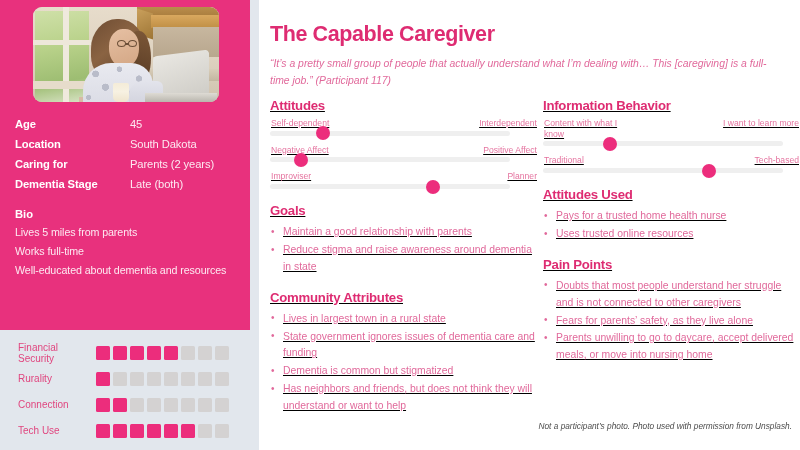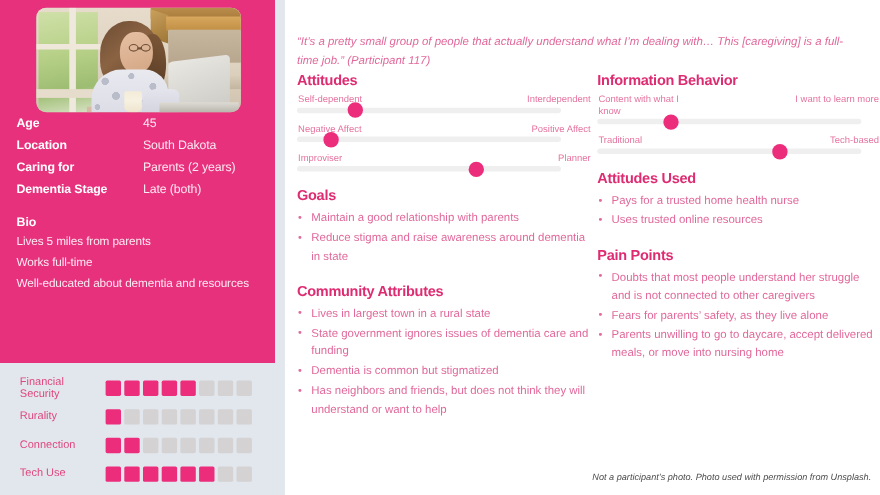--- a/index.html
+++ b/index.html
@@ -107,21 +107,21 @@
   .ph-lap-base { left: 112px; top: 86px; width: 72px; height: 9px;
     background: linear-gradient(180deg,#dedbd4,#b9b6ae); }
   
   .ph-glass-cup { left: 80px; top: 76px; width: 16px; height: 19px;
     border-radius: 2px 2px 5px 5px;
     background: linear-gradient(180deg,#f4ecd8 0%, #f7f1e2 45%, #efe4cd 100%); }
   .ph-tabletop { left: 46px; top: 90px; width: 80px; height: 5px;
     background: #d8b9a5; }
 
   
-  #attrs { margin-top: 4px; }
+  #attrs { margin-top: 16px; }
   .attr-row {
     display: flex;
     align-items: baseline;
     padding: 0 0 0 15px;
     height: 20px;
   }
   .attr-label {
     width: 115px;
     flex: 0 0 115px;
     font-size: 11.2px;
@@ -197,21 +197,22 @@
     margin-top: 9px;
     font-size: 10.4px;
     font-style: italic;
     color: #E1699B;
     line-height: 1.62;
     max-width: 510px;
   }
 
   #columns {
     display: flex;
-    margin-top: 0;
+    margin-top: 8px;
+    text-decoration: underline;
   }
   #col-a { width: 268px; flex: 0 0 268px; }
   #col-b { width: 262px; flex: 0 0 262px; padding-left: 5px; }
 
   .sec-head {
     font-size: 13.2px;
     font-weight: bold;
     color: #DE2C72;
     letter-spacing: -0.25px;
     margin-bottom: 6px;
@@ -263,21 +264,21 @@
     position: absolute;
     left: 1px;
     top: -0.5px;
     color: #E1699B;
     font-size: 10px;
   }
 
   #footnote {
     position: absolute;
     right: 8px;
-    bottom: 12px;
+    bottom: 19px;
     font-size: 8.3px;
     font-style: italic;
     color: #4c4c4c;
     white-space: nowrap;
   }
 </style>
 </head>
 <body>
 
 <div id="card">
@@ -389,20 +390,21 @@
             <div class="sq off" style="background: rgb(212, 210, 210);"></div>
           </div>
       </div>
     </div>
   </div>
 
   <div id="left-divider"></div>
 
   <div id="main">
 
+    <div id="title">The Capable Caregiver</div>
     <div id="quote">“It’s a pretty small group of people that actually understand what I’m dealing with… This [caregiving] is a full-time job.” (Participant 117)</div>
 
     <div id="columns">
 
       <div id="col-a">
 
         <div class="sec-head tight">Attitudes</div>
 
         <div class="slider-block">
           <div class="slider-ends">

